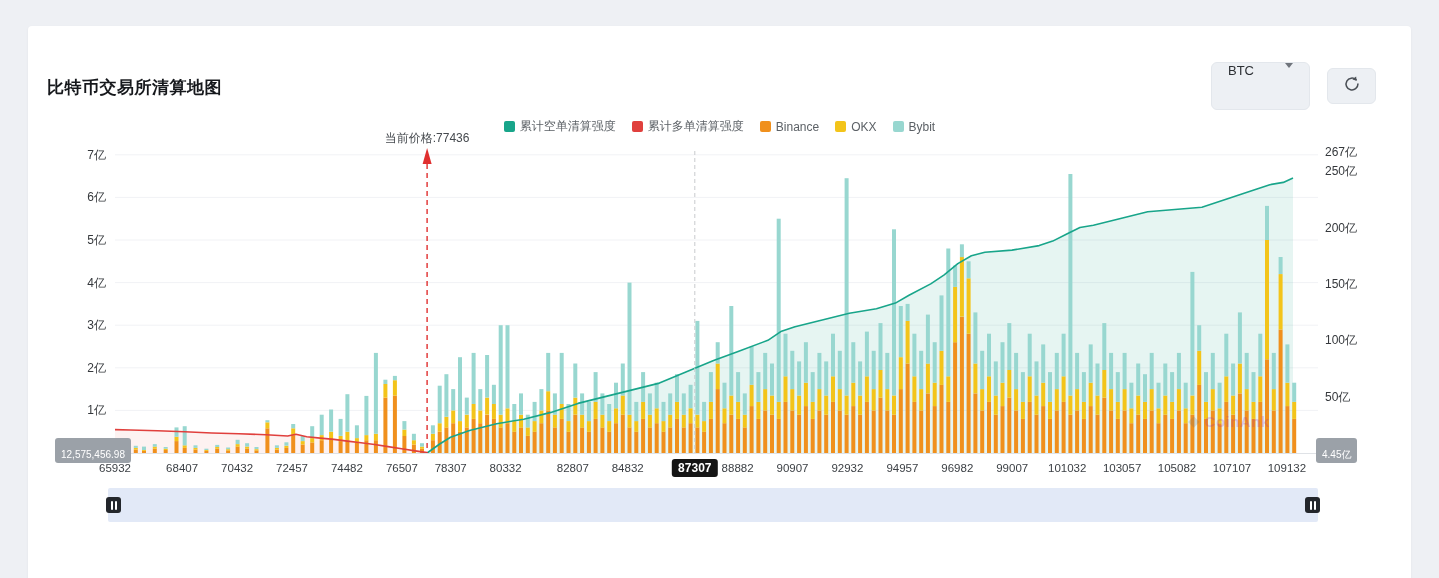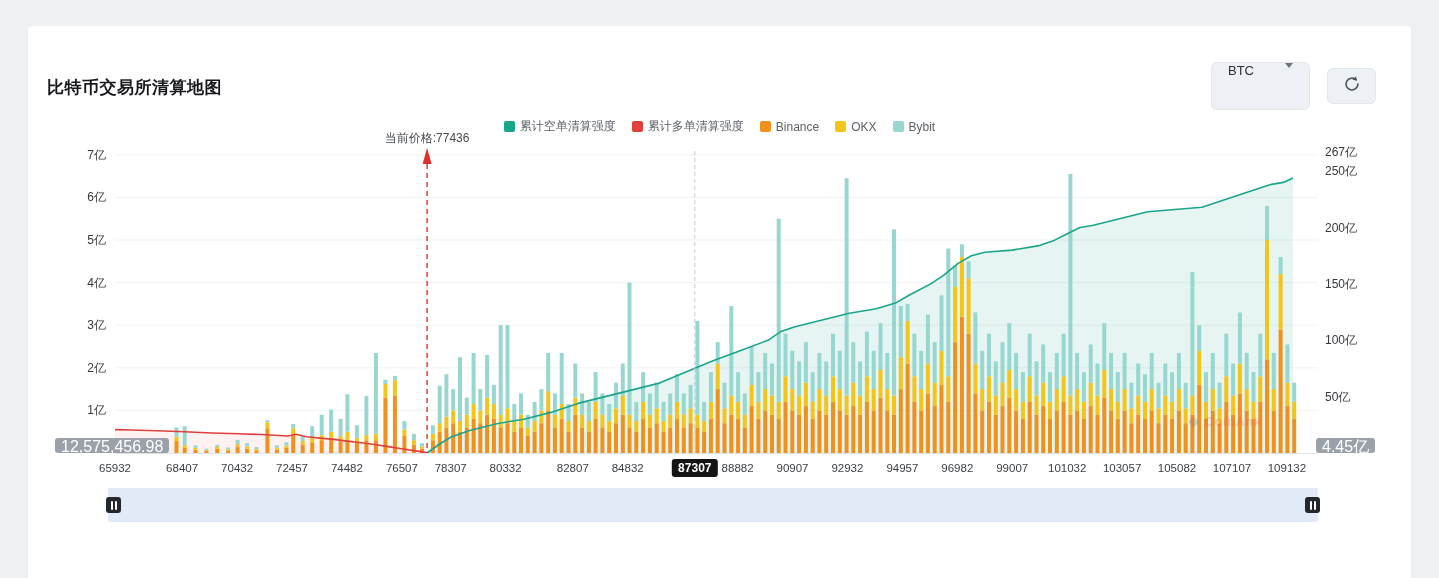--- a/index.html
+++ b/index.html
@@ -14,26 +14,26 @@
   .caret-down { width:0; height:0; border-left:4px solid transparent; border-right:4px solid transparent; border-top:5px solid #70757c; }
   .stepper { display:flex; flex-direction:column; align-items:center; }
   .step-up { width:0; height:0; border-left:4px solid transparent; border-right:4px solid transparent; border-bottom:5px solid #70757c; }
   .step-down { width:0; height:0; border-left:4px solid transparent; border-right:4px solid transparent; border-top:5px solid #70757c; margin-top:3px; }
   .refresh-btn { width:49px; height:36px; background:#edf0f4; border:1px solid #e3e7ec; border-radius:6px; display:flex; align-items:center; justify-content:center; cursor:pointer; }
   .legend { position:absolute; top:92px; left:0; width:100%; display:flex; justify-content:center; gap:16px; z-index:3; }
   .legend-item { display:flex; align-items:center; gap:5px; cursor:pointer; }
   .legend-swatch { width:11px; height:11px; border-radius:2px; background:#ccc; }
   .legend-label { font-size:12px; color:#5c6166; }
   .chart-svg { position:absolute; left:0; top:100px; width:1383px; height:360px; display:block; font-family:"Liberation Sans","DejaVu Sans",sans-serif; }
-  .edge-badge { position:absolute; height:15px; line-height:18px; padding:0 6px; background:#9ba1a8; color:#fff; font-size:16px; border-radius:3px; z-index:4; }
+  .edge-badge { position:absolute; height:25px; line-height:18px; padding:8px 6px; background:#9ba1a8; color:#fff; font-size:10px; border-radius:3px; z-index:4; }
   .edge-badge.left { left:27px; top:412px; }
   .edge-badge.right { left:1288px; top:412px;text-align:right; }
   .watermark { position:absolute; left:1160px; top:386px; display:flex; align-items:center; gap:5px; opacity:0.22; z-index:2; }
   .watermark-icon { font-size:15px; color:#6e747c; }
-  .watermark-text { font-size:13px; font-weight:bold; color:#ef4444; letter-spacing:0.5px; }
+  .watermark-text { font-size:15px; font-weight:bold; color:#a21caf; letter-spacing:0.5px; }
   .datazoom { position:absolute; left:80px; top:462px; width:1210px; height:34px; background:#e2e9f7; border-radius:2px; cursor:pointer; }
   .dz-handle { position:absolute; top:50%; margin-top:-8px; width:15px; height:16px; background:#23262b; border-radius:3px; display:flex; align-items:center; justify-content:center; gap:2px; cursor:ew-resize; z-index:5; }
   .dz-handle.left { left:-2px; }
   .dz-handle.right { right:-2px; }
   .dz-grip { width:2px; height:9px; background:#ffffff; border-radius:1px; }
 </style>
 </head>
 <body>
 
 <div class="card">

